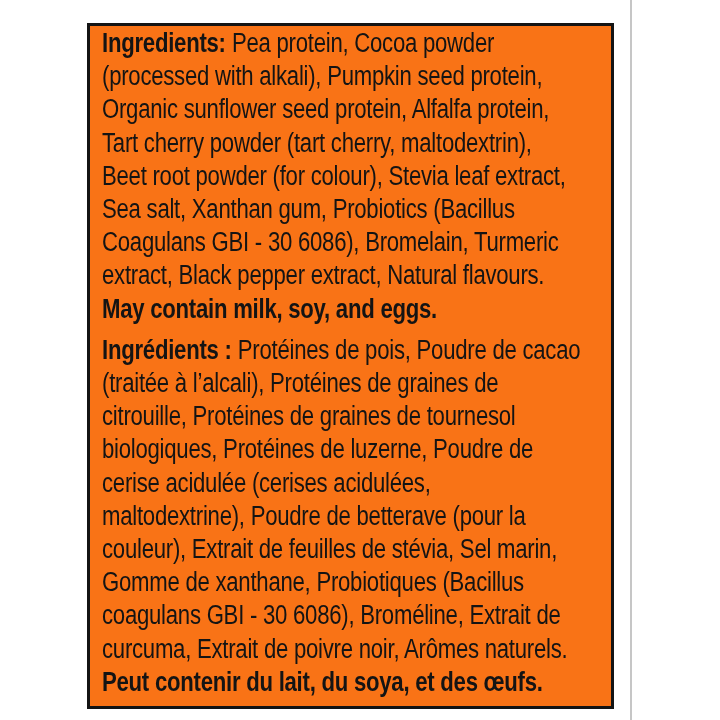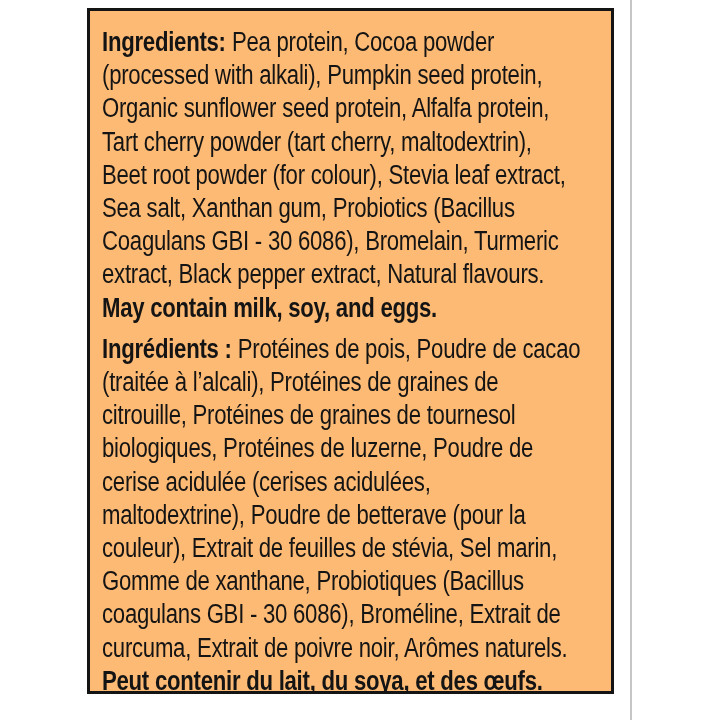--- a/index.html
+++ b/index.html
@@ -11,25 +11,25 @@
     overflow: hidden;
   }
   .edge-line {
     position: absolute;
     left: 630px; top: 0;
     width: 2px; height: 720px;
     background: #c6c6c6;
   }
   .panel {
     position: absolute;
-    left: 87px; top: 8px;
+    left: 87px; top: 23px;
     width: 527px; height: 686px;
     border: 3px solid #141414;
-    background: #fdba74;
-    padding: 15px 8px 0 12px;
+    background: #f97316;
+    padding: 1px 8px 0 12px;
     overflow: hidden;
   }
   .para {
     transform: scaleX(0.82);
     transform-origin: left top;
   }
   .para + .para { margin-top: 8px; }
   .line {
     white-space: nowrap;
     font-size: 27px;

